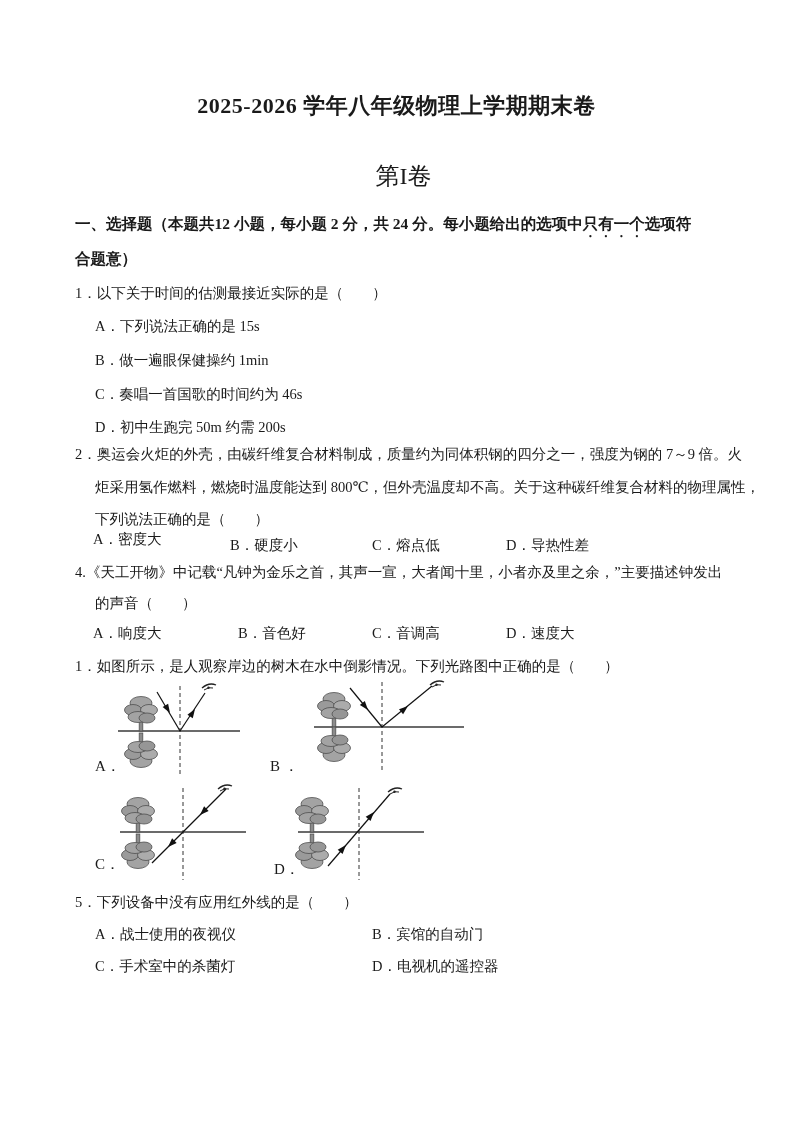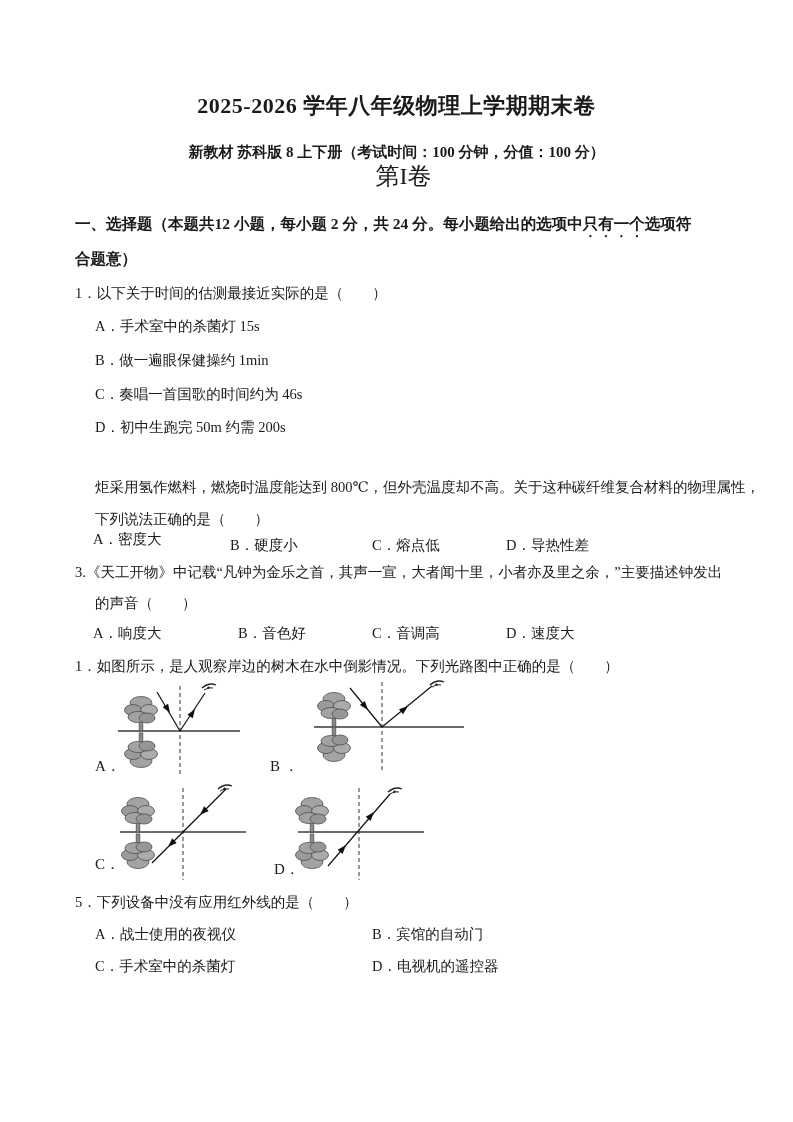--- a/index.html
+++ b/index.html
@@ -45,40 +45,40 @@
       <path d="M0,5 Q7,-1 14,2" fill="none" stroke="#222" stroke-width="1.3"></path>
       <path d="M2,7 Q7,3.5 11,5" fill="none" stroke="#222" stroke-width="1"></path>
       <circle cx="6.5" cy="4.8" r="1.2" fill="#222"></circle>
     </g>
   </defs>
 </svg>
 
 <div class="page">
 
   <div class="ln ctr title" style="top:96px">2025-2026 学年八年级物理上学期期末卷</div>
-  <div class="ln ctr subtitle" style="top:142px">新教材 苏科版 8 上下册（考试时间：100 分钟，分值：100 分）</div>
   <div class="ln ctr part" style="top:166px">第I卷</div>
 
   <div class="ln sec" style="top:214px;left:75px"><span>一、选择题（本题共12 小题，每小题 2 分，共 24 分。每小题给出的选项中</span><span class="em-dots">只有一个</span><span>选项符</span></div>
   <div class="ln sec" style="top:249px;left:75px">合题意）</div>
 
   <div class="ln" style="top:283px;left:75px">1．以下关于时间的估测最接近实际的是（　　）</div>
-  <div class="ln" style="top:316px;left:95px">A．手术室中的杀菌灯 15s</div>
+  <div class="ln" style="top:316px;left:95px">A．下列说法正确的是 15s</div>
   <div class="ln" style="top:350px;left:95px">B．做一遍眼保健操约 1min</div>
   <div class="ln" style="top:384px;left:95px">C．奏唱一首国歌的时间约为 46s</div>
   <div class="ln" style="top:417px;left:95px">D．初中生跑完 50m 约需 200s</div>
 
+  <div class="ln" style="top:444px;left:75px">2．奥运会火炬的外壳，由碳纤维复合材料制成，质量约为同体积钢的四分之一，强度为钢的 7～9 倍。火</div>
   <div class="ln" style="top:477px;left:95px">炬采用氢作燃料，燃烧时温度能达到 800℃，但外壳温度却不高。关于这种碳纤维复合材料的物理属性，</div>
   <div class="ln" style="top:509px;left:95px">下列说法正确的是（　　）</div>
   <span class="optcell" style="top:530px;left:93px">A．密度大</span>
   <span class="optcell" style="top:536px;left:230px">B．硬度小</span>
   <span class="optcell" style="top:536px;left:372px">C．熔点低</span>
   <span class="optcell" style="top:536px;left:506px">D．导热性差</span>
 
-  <div class="ln" style="top:562px;left:75px">3.《天工开物》中记载“凡钟为金乐之首，其声一宣，大者闻十里，小者亦及里之余，”主要描述钟发出</div>
+  <div class="ln" style="top:562px;left:75px">4.《天工开物》中记载“凡钟为金乐之首，其声一宣，大者闻十里，小者亦及里之余，”主要描述钟发出</div>
   <div class="ln" style="top:593px;left:95px">的声音（　　）</div>
   <span class="optcell" style="top:624px;left:93px">A．响度大</span>
   <span class="optcell" style="top:624px;left:238px">B．音色好</span>
   <span class="optcell" style="top:624px;left:372px">C．音调高</span>
   <span class="optcell" style="top:624px;left:506px">D．速度大</span>
 
   <div class="ln" style="top:656px;left:75px">1．如图所示，是人观察岸边的树木在水中倒影情况。下列光路图中正确的是（　　）</div>
 
   <svg class="figsvg" style="left:112px;top:680px" width="135" height="100" viewBox="0 0 135 100">
     <line x1="6" y1="51" x2="128" y2="51" stroke="#3a3a3a" stroke-width="1.4"></line>

